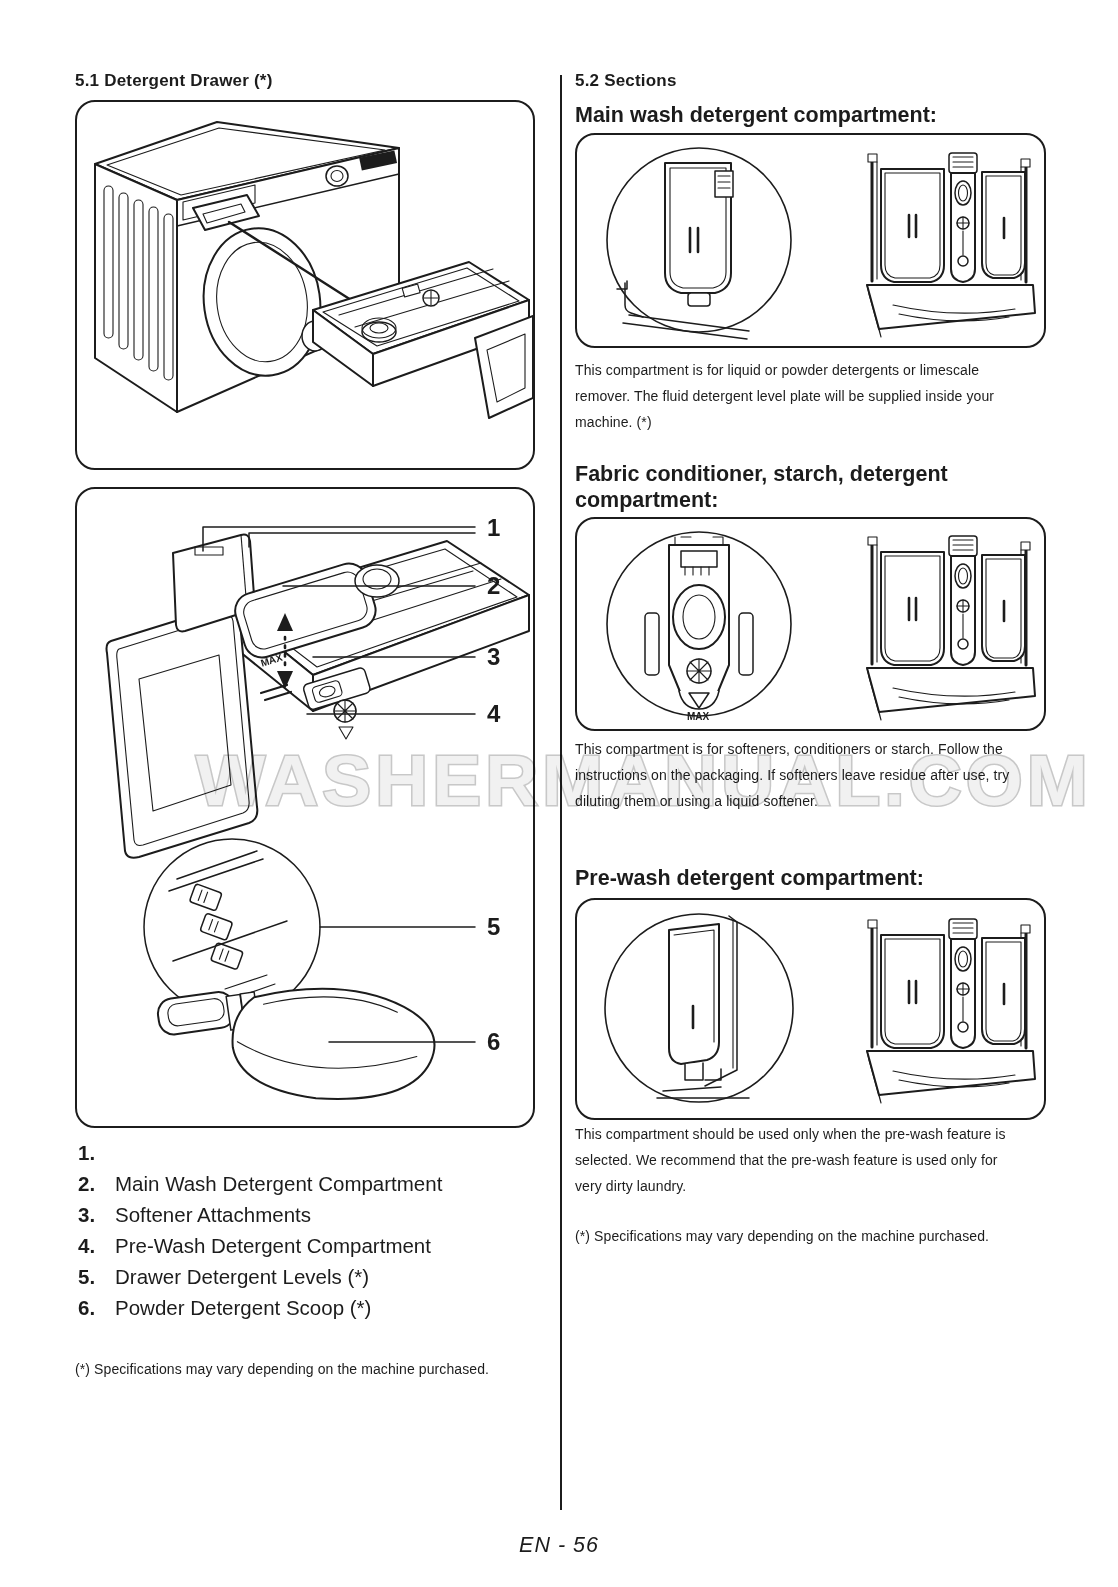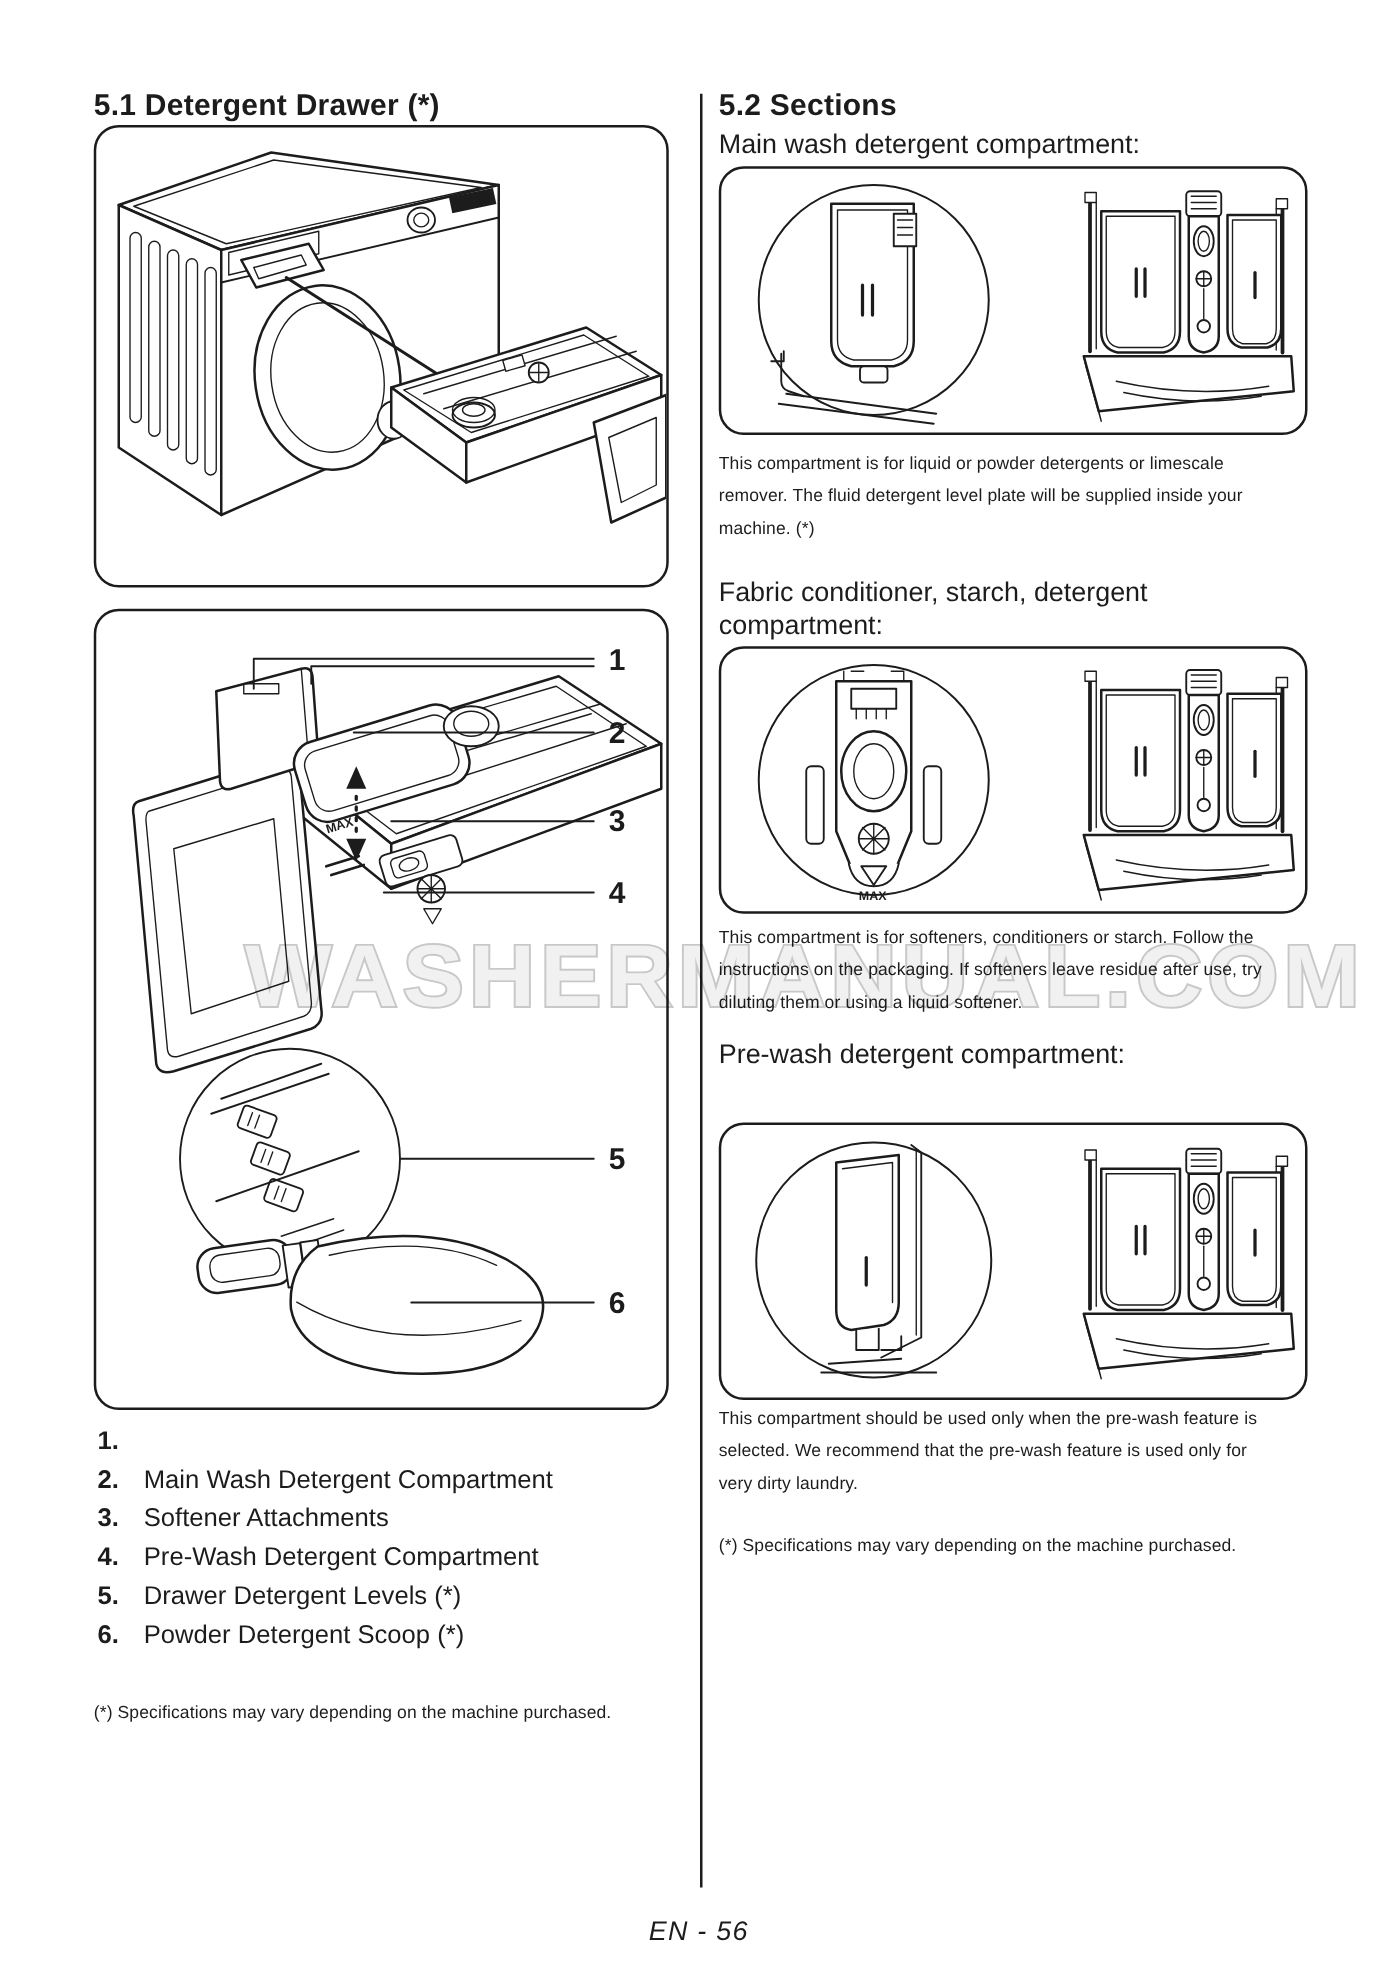--- a/index.html
+++ b/index.html
@@ -2,22 +2,22 @@
 <html><head>
 <meta charset="utf-8">
 <style>
   html,body{margin:0;padding:0;}
   body{
     width:1118px;height:1587px;background:#ffffff;position:relative;
     font-family:"Liberation Sans","DejaVu Sans",sans-serif;color:#1c1c1c;
     overflow:hidden;
   }
   .abs{position:absolute;}
-  .h1{font-size:24px;font-weight:bold;letter-spacing:.2px;white-space:nowrap;}
-  .h2{font-size:21.5px;font-weight:normal;line-height:26px;}
+  .h1{font-size:17px;font-weight:bold;letter-spacing:.2px;white-space:nowrap;}
+  .h2{font-size:21.5px;font-weight:bold;line-height:26px;}
   .body-text{font-size:14px;line-height:25.8px;letter-spacing:.1px;}
   .fig-box{border:2px solid #1c1c1c;border-radius:20px;background:#fff;box-sizing:border-box;}
   .legend{font-size:20.5px;}
   .legend-row{display:flex;height:31px;align-items:baseline;}
   .legend-num{font-weight:bold;width:37px;flex:0 0 37px;}
   .divider{width:2px;background:#1c1c1c;}
   .footer{font-size:21.5px;letter-spacing:1px;text-align:center;width:100%;font-style:italic;}
   .watermark{mix-blend-mode:multiply;opacity:.92;z-index:50;pointer-events:none;}
   .wm-text{
     font-family:"Liberation Sans","DejaVu Sans",sans-serif;font-weight:bold;
@@ -278,21 +278,21 @@
       <path class="wfill med" d="M102,172 q4,18 20,18 q16,0 20,-18"></path>
       <polygon class="med wfill" points="112,174 132,174 122,189"></polygon>
       <text class="tiny-label" x="110" y="201">MAX</text>
       <use href="#drawer-front" x="288" y="9" width="172" height="196"></use>
     </g>
   </svg>
 </div>
 
 <div class="abs body-text" style="left:575px;top:737px;width:450px;">This compartment is for softeners, conditioners or starch. Follow the instructions on the packaging. If softeners leave residue after use, try diluting them or using a liquid softener.</div>
 
-<div class="abs h2" style="left:575px;top:830px;width:452px;">Pre-wash detergent compartment:</div>
+<div class="abs h2" style="left:575px;top:865px;width:452px;">Pre-wash detergent compartment:</div>
 
 <div class="abs fig-box" style="left:575px;top:898px;width:471px;height:222px;">
   <svg class="abs" style="left:0;top:0;" width="467" height="218" viewBox="0 0 467 218">
     <g class="ln">
       <circle class="wfill" cx="122" cy="108" r="94" stroke-width="1.6"></circle>
       <path class="med" d="M152,16 l8,6 V170 l-32,16"></path>
       <path class="thin" d="M156,20 V168"></path>
       <path class="wfill" d="M92,30 l50,-6 v118 q0,14 -12,18 l-26,4 q-12,-2 -12,-16 Z"></path>
       <path class="thin" d="M97,35 l40,-5 v112"></path>
       <path d="M116,106 v22" stroke-width="2.6"></path>

